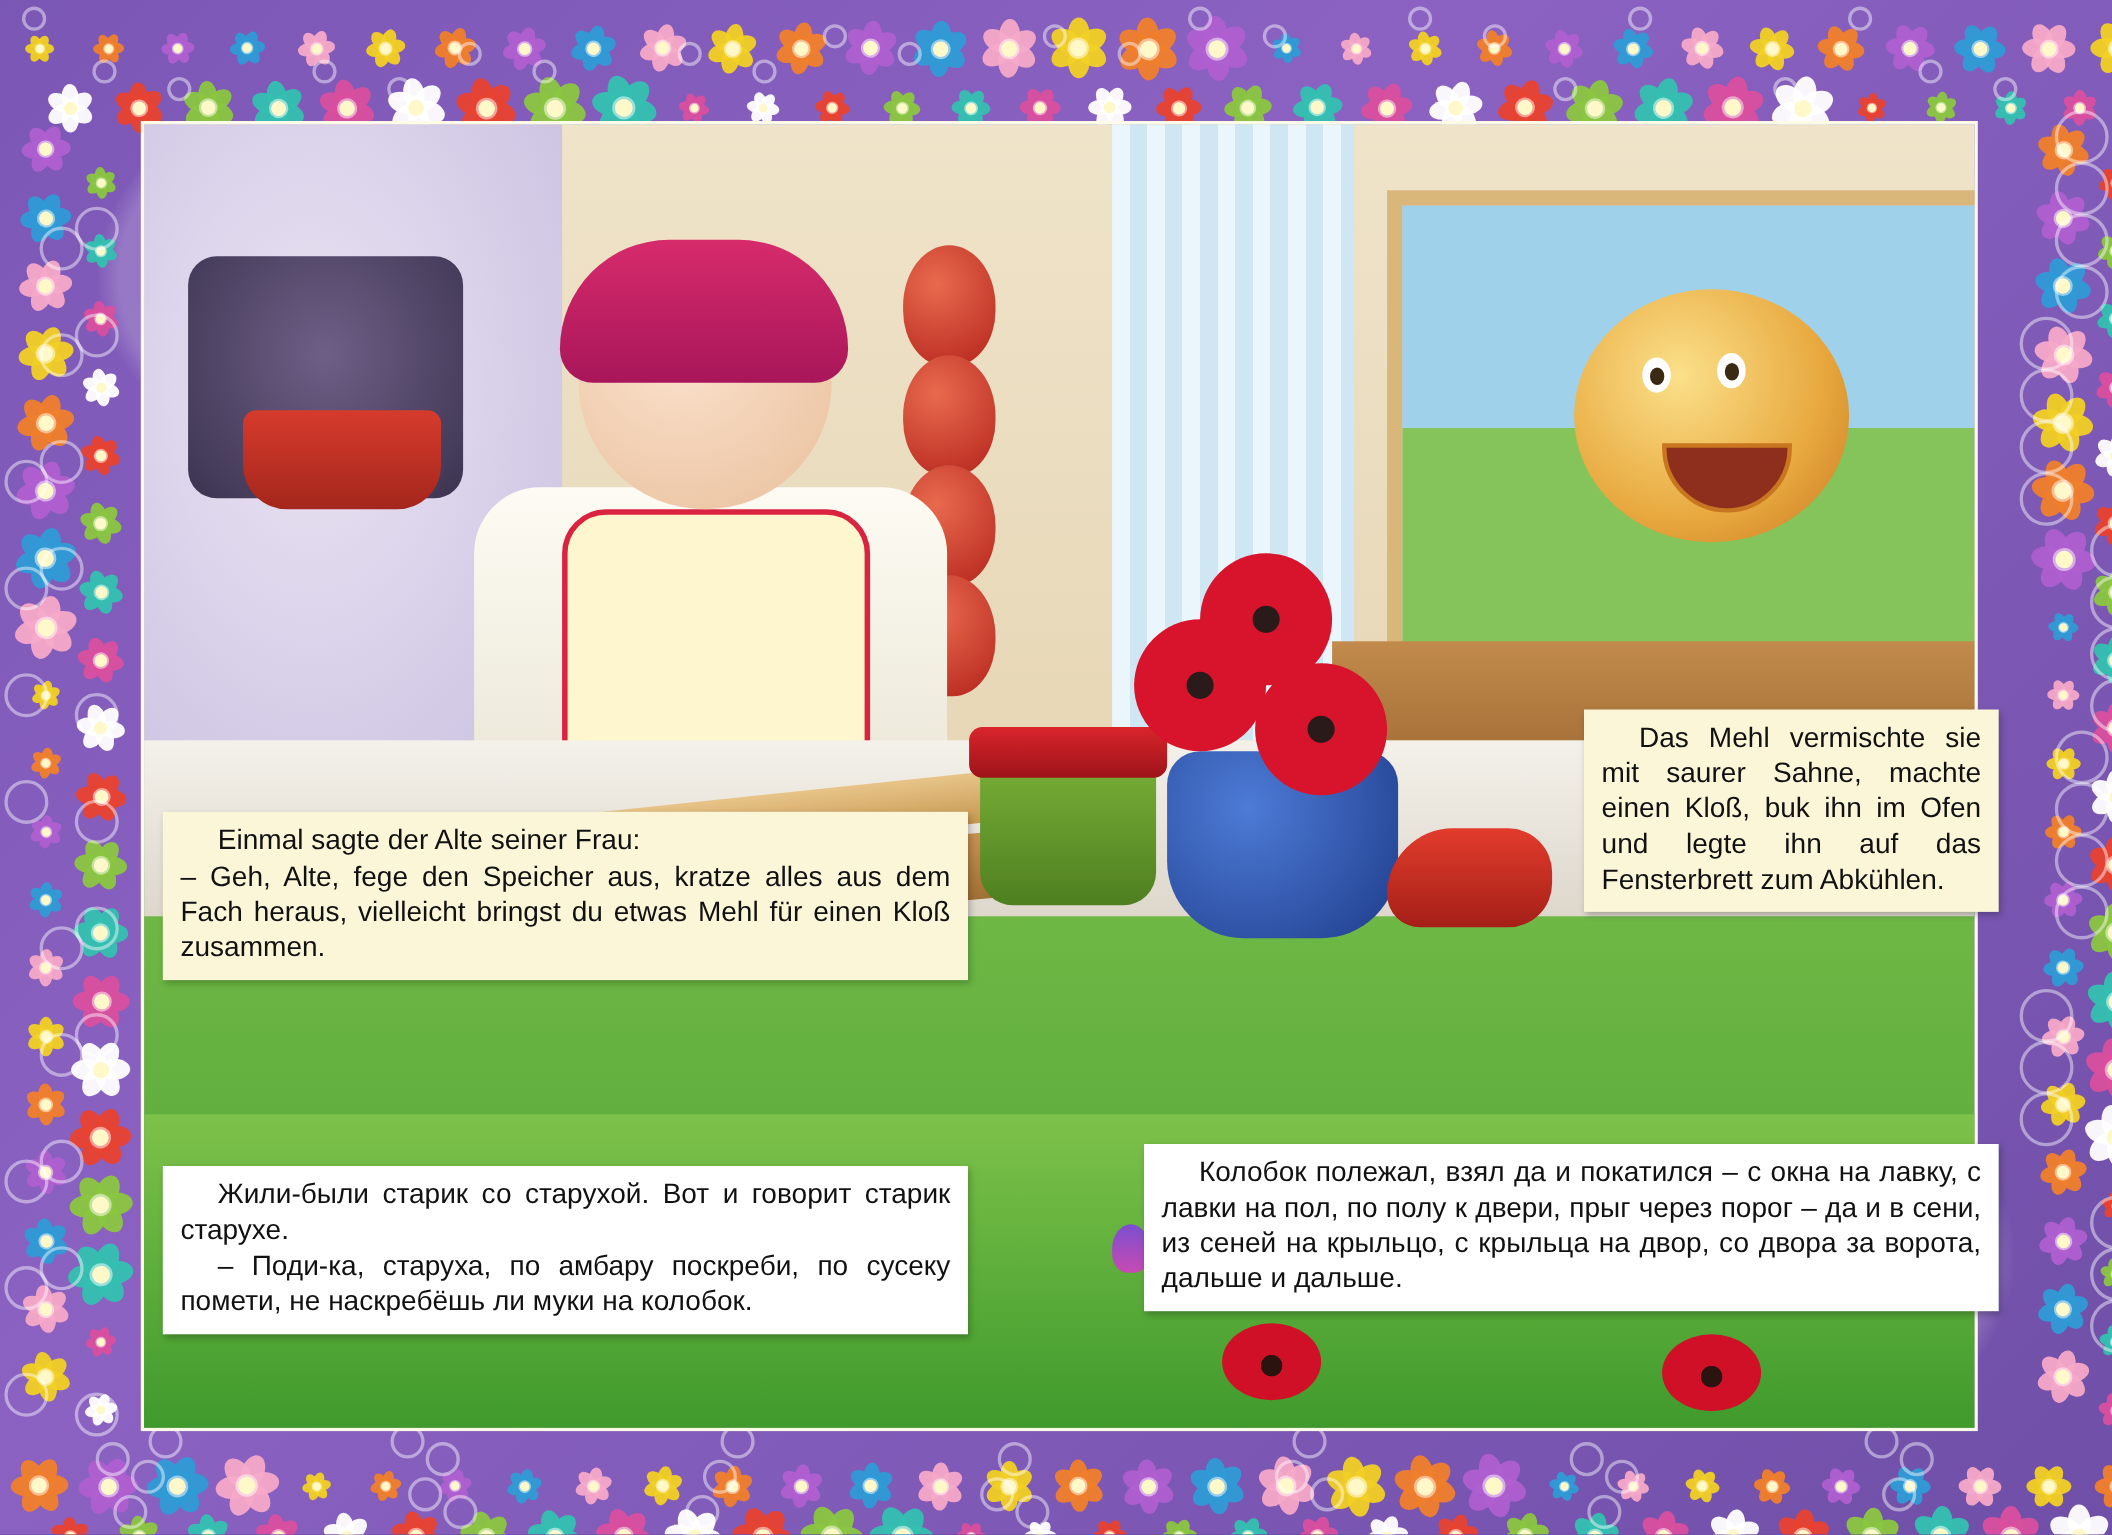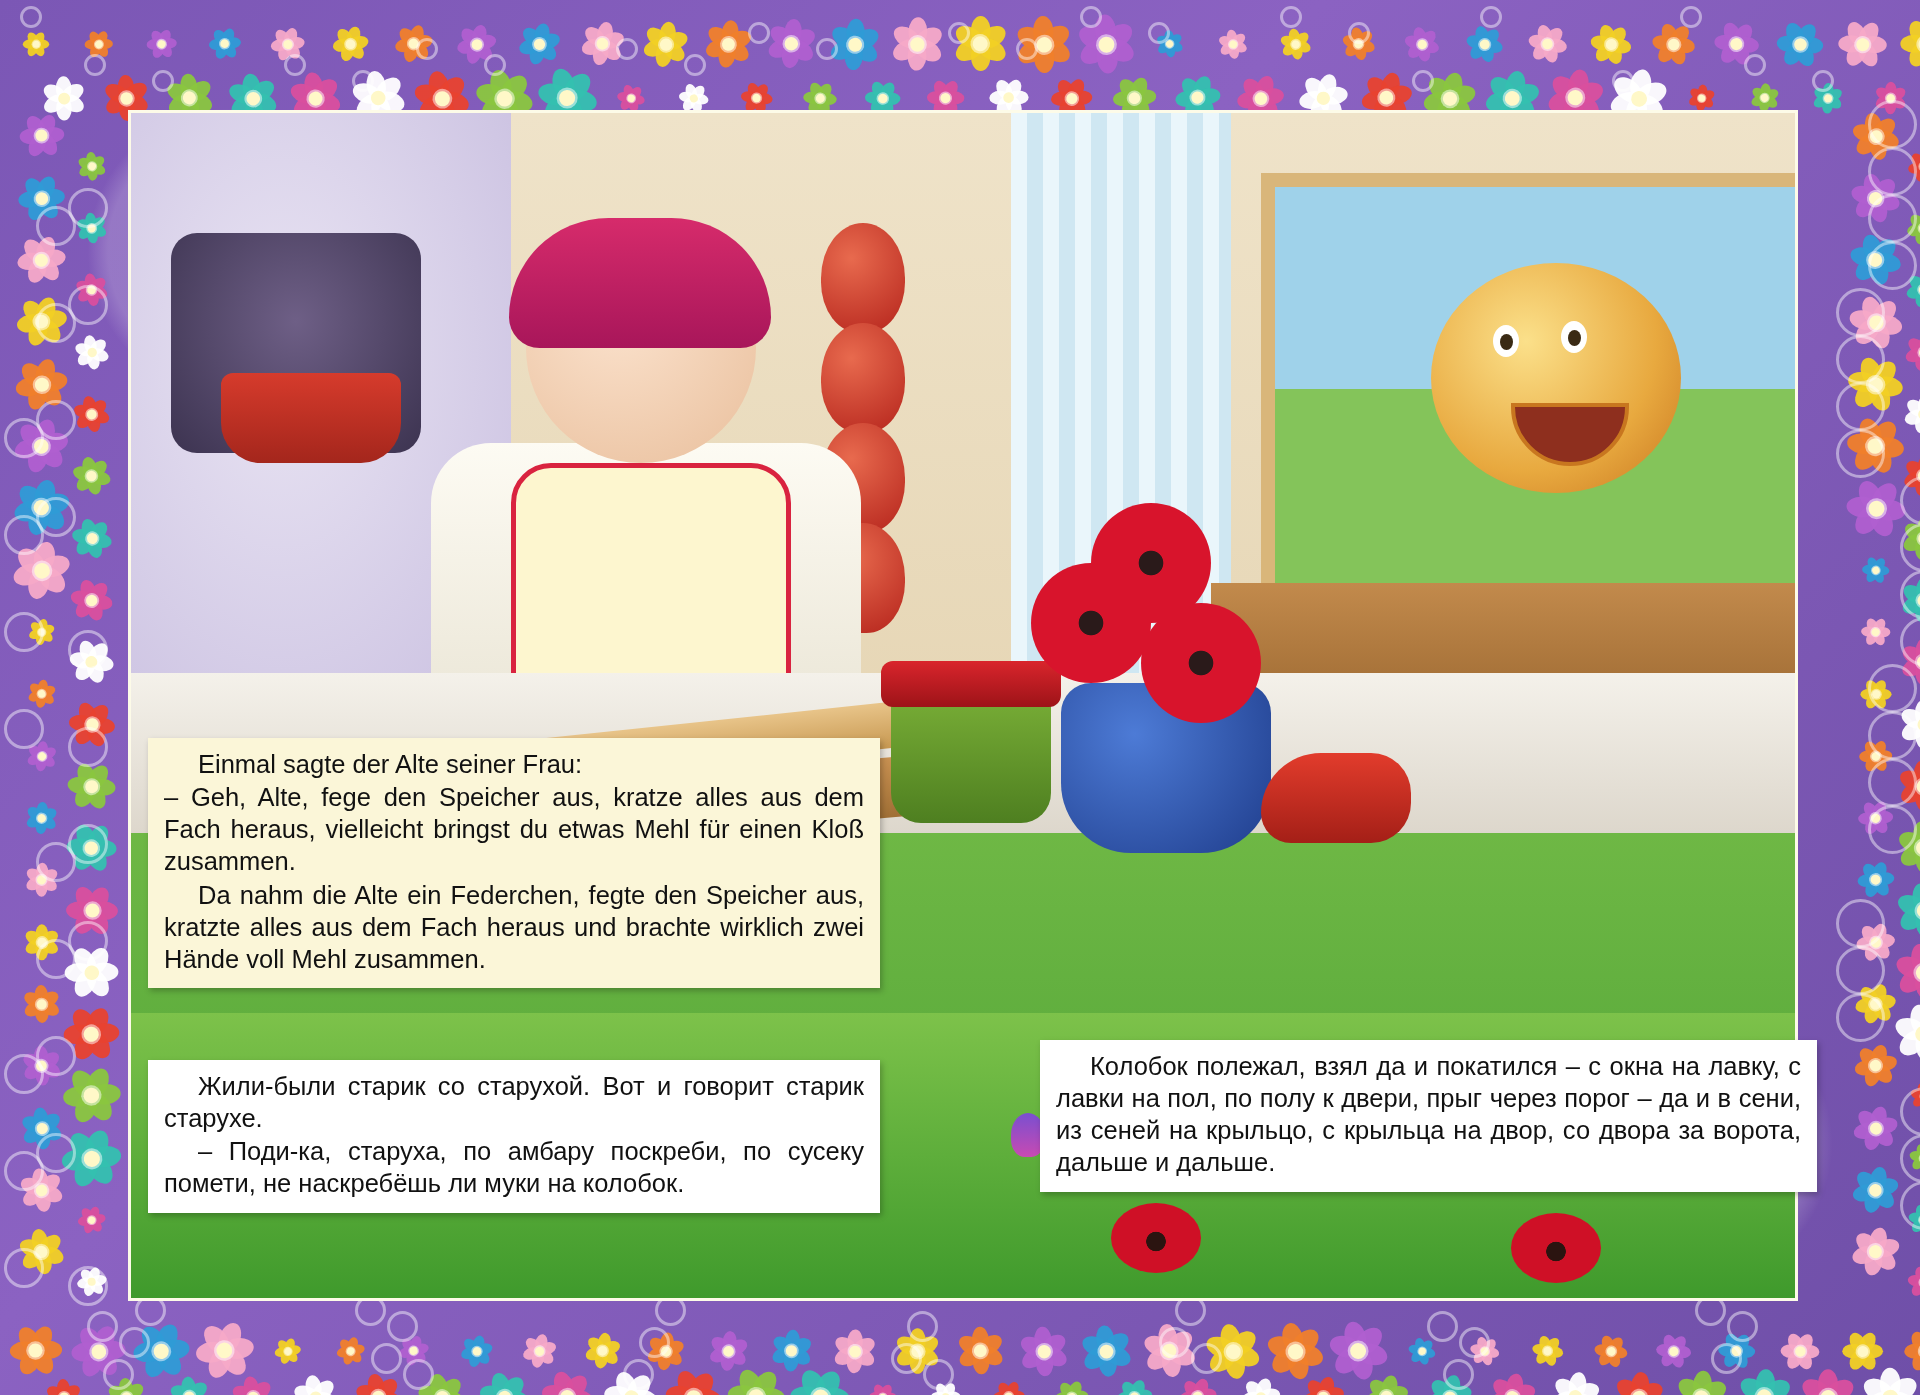--- a/index.html
+++ b/index.html
@@ -2042,23 +2042,25 @@
     <div class="poppy" style="left:1560px;top:980px;"></div>
     <div class="butterfly">
       <span style="left:0;top:0;"></span>
       <span style="left:32px;top:3px;"></span>
     </div>
   </div>
 
   <div class="tblock cream" id="t-de-left">
     <p class="indent">Einmal sagte der Alte seiner Frau:</p>
     <p class="just">– Geh, Alte, fege den Speicher aus, kratze alles aus dem Fach heraus, vielleicht bringst du etwas Mehl für einen Kloß zusammen.</p>
-    <p class="indent just">Da nahm die Alte ein Federchen, fegte den Speicher aus, kratzte alles aus dem Fach heraus und brachte wirklich zwei Hände voll Mehl zusammen.</p>
   </div>
 
+  <div class="tblock cream" id="t-de-right1">
+    <p class="indent just">Das Mehl vermischte sie mit saurer Sahne, machte einen Kloß, buk ihn im Ofen und legte ihn auf das Fensterbrett zum Abkühlen.</p>
+  </div>
 
 
   <div class="tblock white" id="t-ru-left">
     <p class="indent just">Жили-были старик со старухой. Вот и говорит старик старухе.</p>
     <p class="indent just">– Поди-ка, старуха, по амбару поскреби, по сусеку помети, не наскребёшь ли муки на колобок.</p>
   </div>
 
   <div class="tblock white" id="t-ru-right">
     <p class="indent just">Колобок полежал, взял да и покатился – с окна на лавку, с лавки на пол, по полу к двери, прыг через порог – да и в сени, из сеней на крыльцо, с крыльца на двор, со двора за ворота, дальше и дальше.</p>
   </div>

